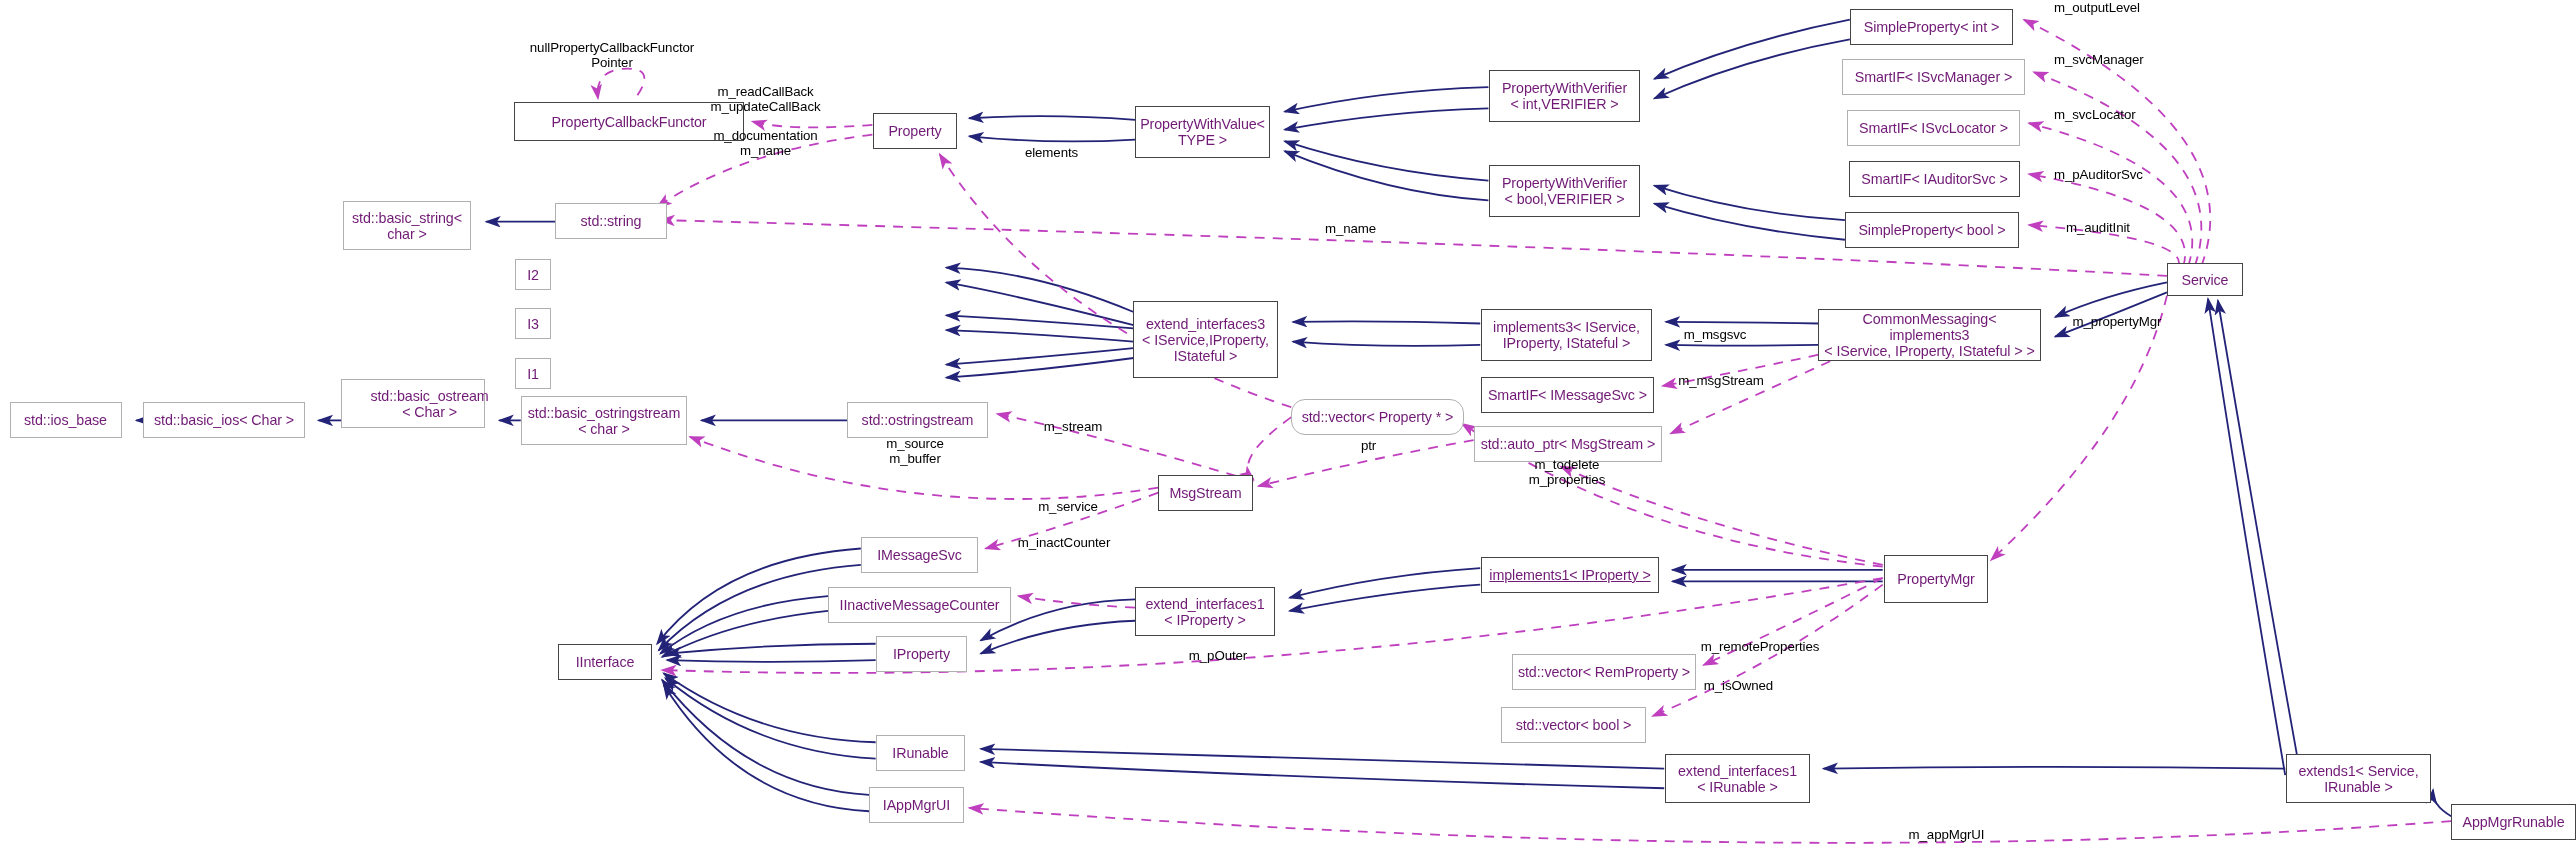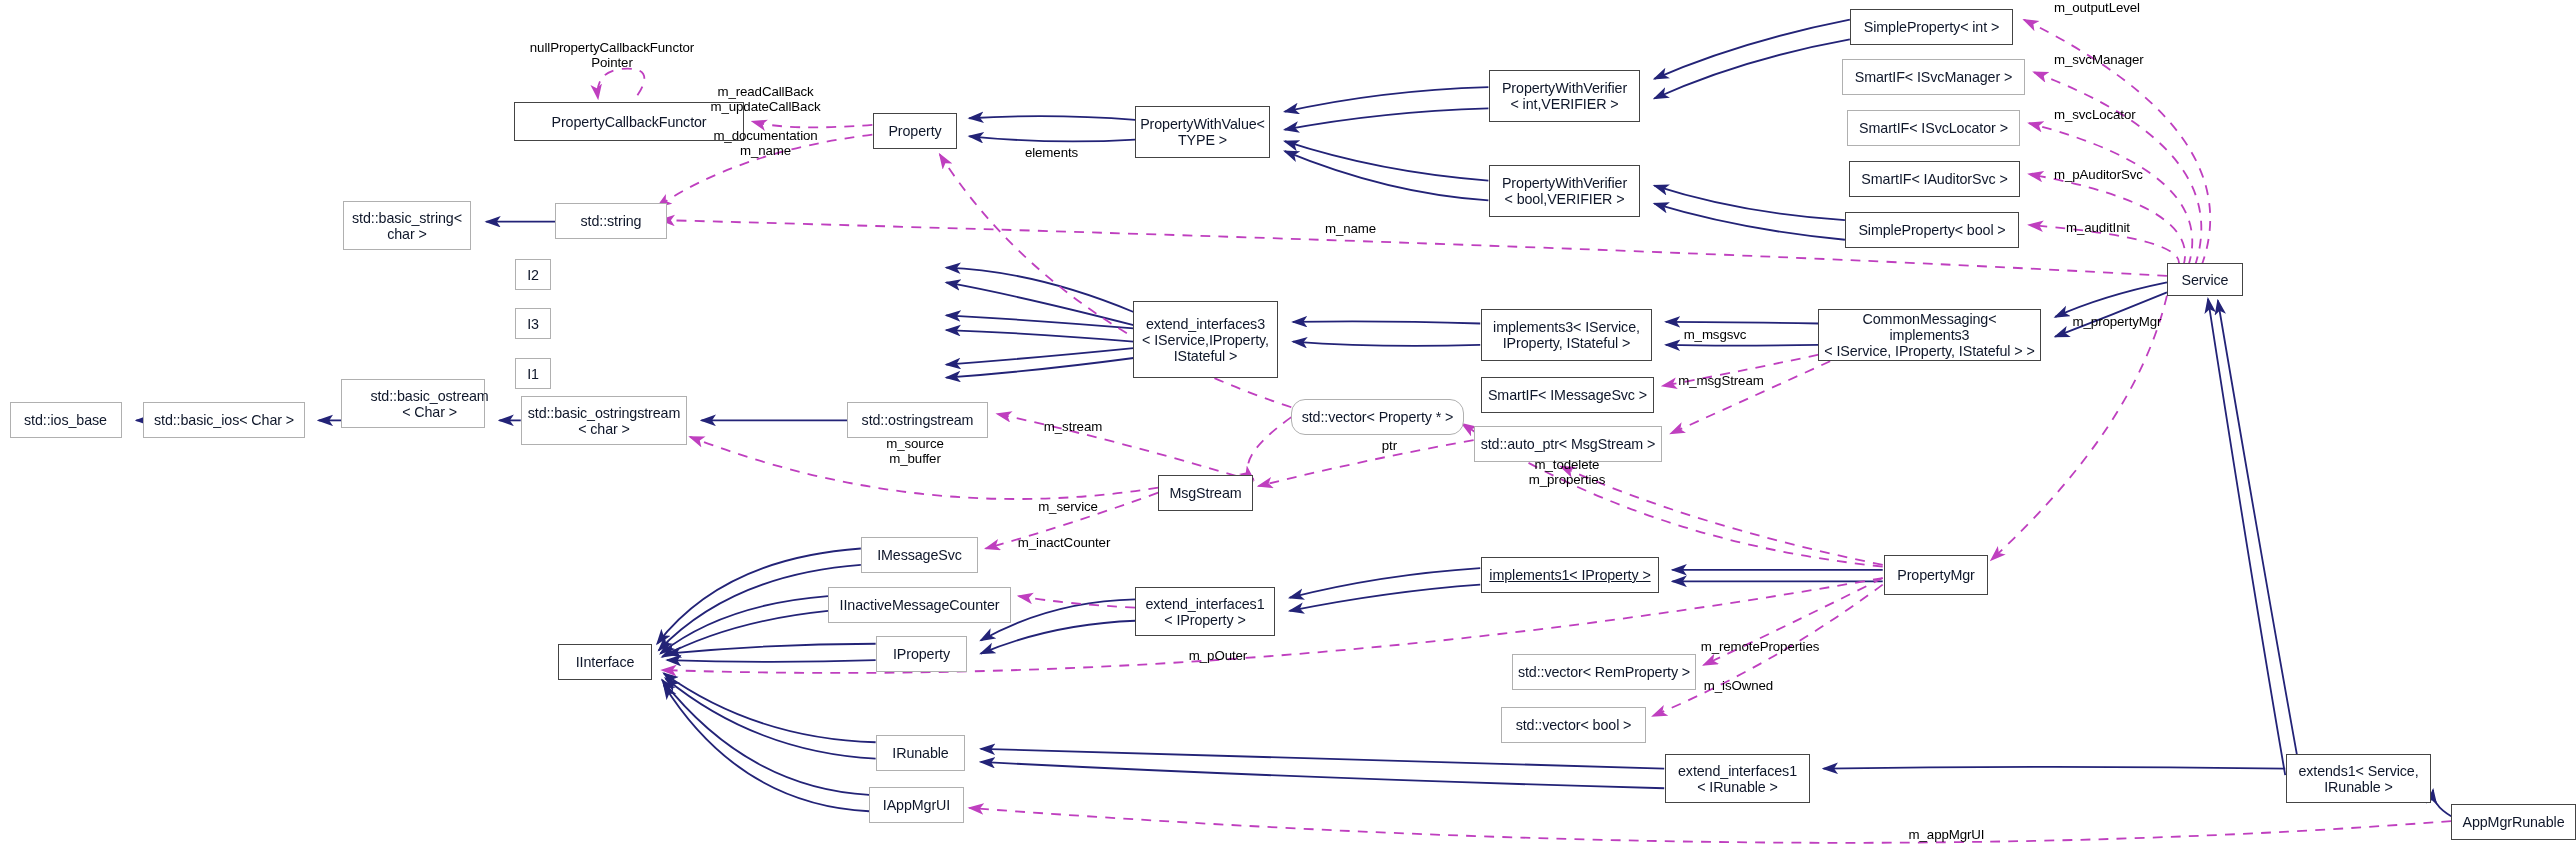--- a/index.html
+++ b/index.html
@@ -27,21 +27,21 @@
   .node {
     position: absolute;
     box-sizing: border-box;
     display: flex;
     align-items: center;
     justify-content: center;
     text-align: center;
     background: #ffffff;
     font-size: 14.3px;
     line-height: 16px;
-    color: #0f172a;
+    color: #701a75;
     letter-spacing: -0.1px;
     white-space: pre-line;
     padding: 1px 2.9px;
     z-index: 5;
   }
   .node.thin {
     border: 1px solid #b0b0b0;
   }
   .node.thick {
     border: 1.9px solid #444444;
@@ -269,21 +269,21 @@
 
   <div class="node thin" style="left:876px;top:636px;width:91px;height:36px;">IProperty</div>
 
   <div class="node thick" style="left:558px;top:644px;width:94px;height:36px;">IInterface</div>
 
   <div class="node thick" style="left:1135px;top:587px;width:140px;height:49px;">extend_interfaces1
 &lt; IProperty &gt;</div>
 
   <div class="node thick" style="left:1481px;top:557px;width:178px;height:36px;text-decoration:underline;">implements1&lt; IProperty &gt;</div>
 
-  <div class="node thick" style="left:1884px;top:555px;width:104px;height:40px;">PropertyMgr</div>
+  <div class="node thick" style="left:1884px;top:555px;width:104px;height:48px;">PropertyMgr</div>
 
   <div class="node thin" style="left:1512px;top:654px;width:184px;height:36px;">std::vector&lt; RemProperty &gt;</div>
 
   <div class="node thin" style="left:1501px;top:707px;width:145px;height:36px;">std::vector&lt; bool &gt;</div>
 
   <div class="node thin" style="left:876px;top:735px;width:89px;height:36px;">IRunable</div>
 
   <div class="node thin" style="left:869px;top:787px;width:95px;height:36px;">IAppMgrUI</div>
 
   <div class="node thick" style="left:1665px;top:754px;width:145px;height:49px;">extend_interfaces1
@@ -321,21 +321,21 @@
 
   <div class="edge-label" style="left:2041px;top:314px;width:152px;">m_propertyMgr</div>
 
   <div class="edge-label" style="left:1645px;top:373px;width:152px;">m_msgStream</div>
 
   <div class="edge-label" style="left:1016px;top:419px;width:114px;">m_stream</div>
 
   <div class="edge-label" style="left:853px;top:436px;width:124px;">m_source
 m_buffer</div>
 
-  <div class="edge-label" style="left:1340px;top:438px;width:57px;text-align:right;">ptr</div>
+  <div class="edge-label" style="left:1340px;top:438px;width:57px;">ptr</div>
 
   <div class="edge-label" style="left:1491px;top:457px;width:152px;">m_todelete
 m_properties</div>
 
   <div class="edge-label" style="left:1006px;top:499px;width:124px;">m_service</div>
 
   <div class="edge-label" style="left:983px;top:535px;width:162px;">m_inactCounter</div>
 
   <div class="edge-label" style="left:1156px;top:648px;width:124px;">m_pOuter</div>
 

